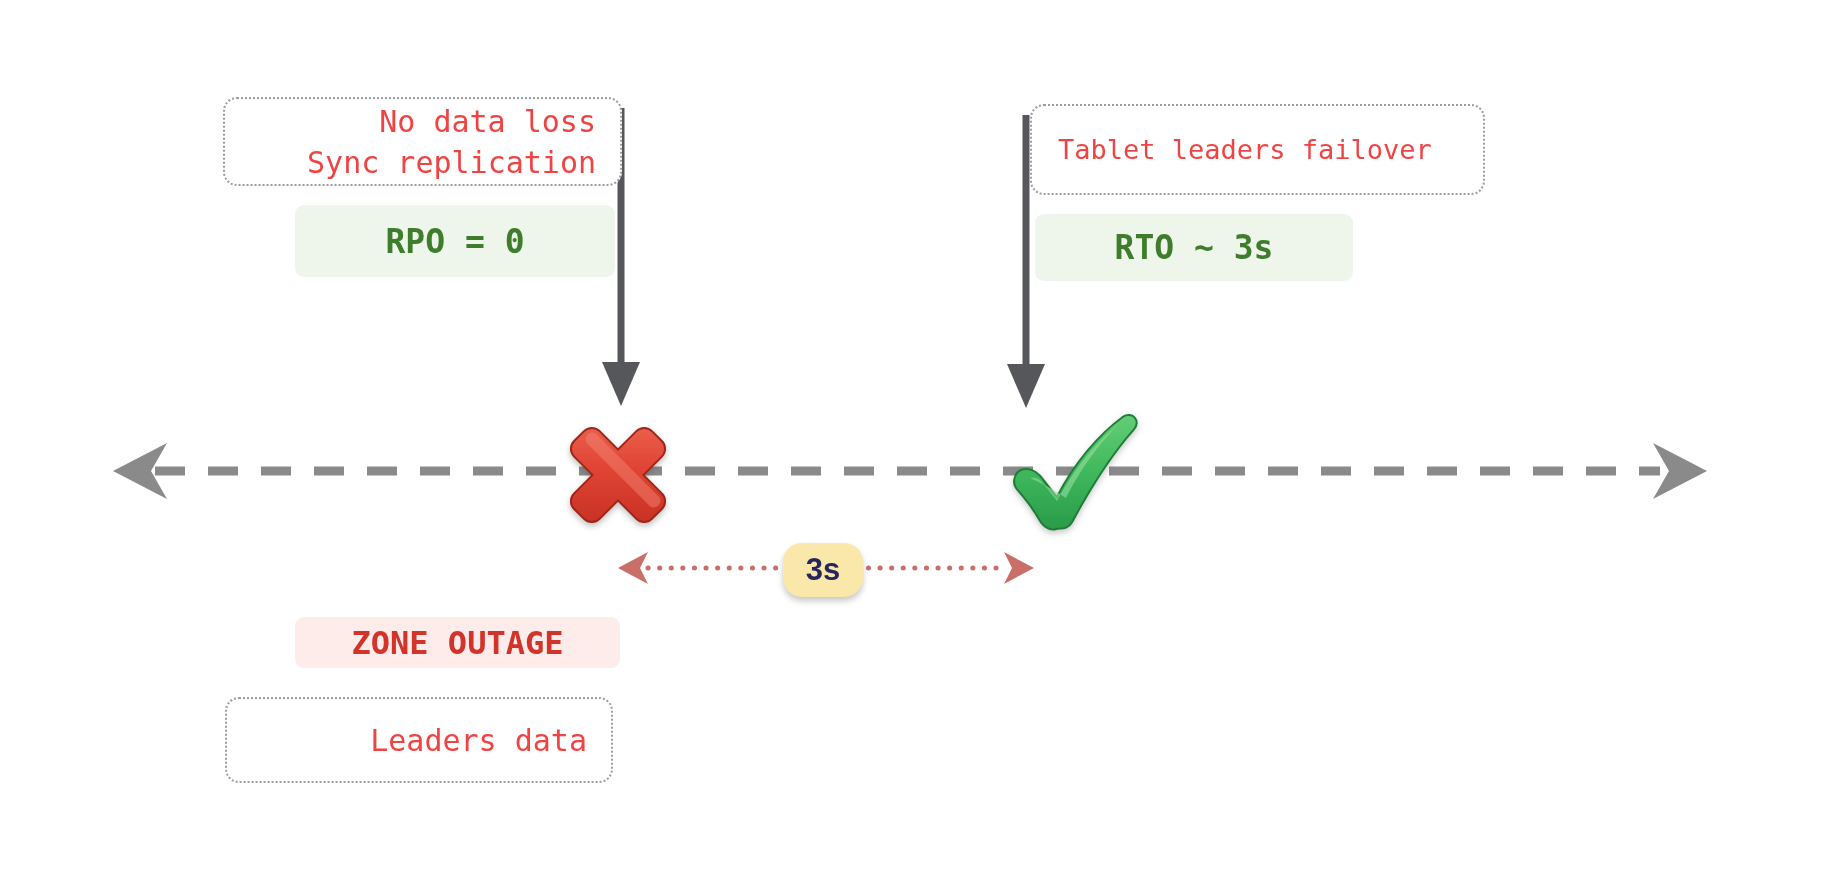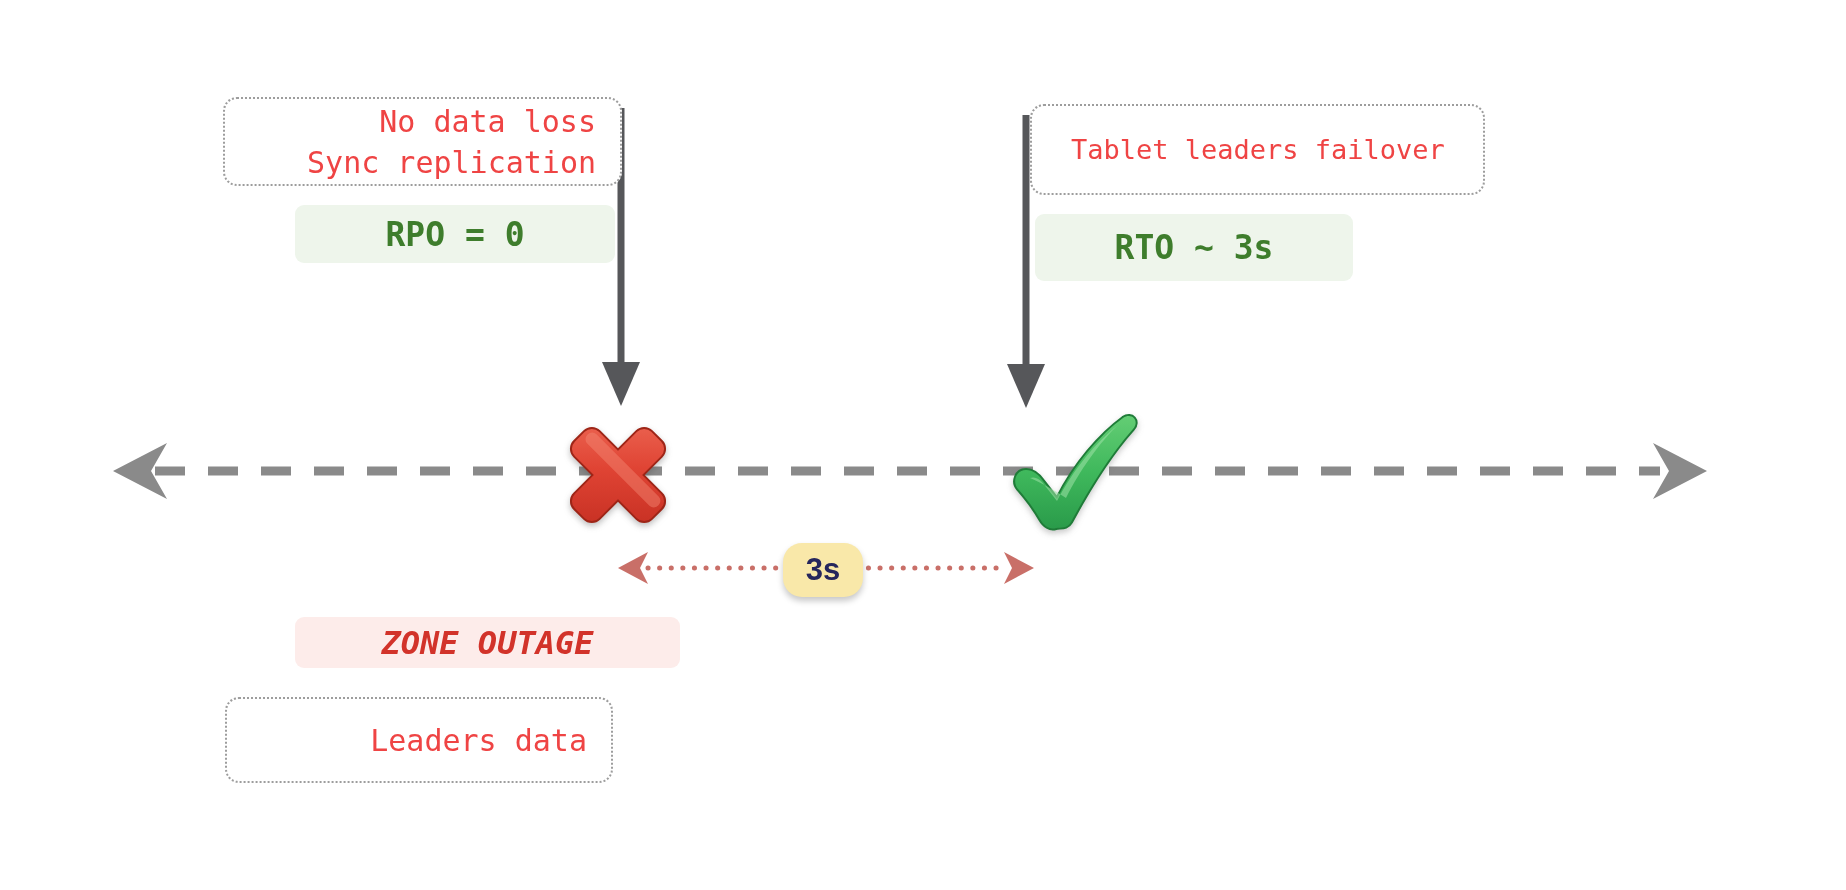--- a/index.html
+++ b/index.html
@@ -21,21 +21,21 @@
     border-radius:14px;
     display:flex;
     flex-direction:column;
     justify-content:center;
     color:#ef4444;
     background:#ffffff;
     box-sizing:border-box;
   }
   .note .line{display:block;white-space:pre;}
   .note-left{ text-align:right; padding-right:24px; font-size:30px; line-height:41px;}
-  .note-right{ text-align:left; padding-left:39px; font-size:27px; line-height:44px;}
+  .note-right{ text-align:left; padding-left:26px; font-size:27px; line-height:44px;}
   .badge{
     position:absolute;
     display:flex;
     align-items:center;
     justify-content:center;
     font-weight:bold;
     border-radius:9px;
     box-sizing:border-box;
     white-space:pre;
   }
@@ -80,21 +80,21 @@
       <polygon points="618,568 648,552 640,568 648,584" fill="#c96f68"></polygon>
       <polygon points="1034,568 1004,552 1012,568 1004,584" fill="#c96f68"></polygon>
     </g>
   </svg>
 
   <div class="note note-left" style="left:223px;top:97px;width:399px;height:89px;">
     <span class="line">No data loss</span>
     <span class="line">Sync replication</span>
   </div>
 
-  <div class="badge badge-green" style="left:295px;top:205px;width:320px;height:58px;">RPO = 0</div>
+  <div class="badge badge-green" style="left:295px;top:205px;width:320px;height:72px;">RPO = 0</div>
 
   <div class="note note-right" style="left:1030px;top:104px;width:455px;height:91px;">
     <span class="line">Tablet leaders failover</span>
   </div>
 
   <div class="badge badge-green" style="left:1035px;top:214px;width:318px;height:67px;">RTO ~ 3s</div>
 
   <div class="mark" style="left:556px;top:413px;">
     <svg width="124" height="124" viewBox="0 0 124 124" style="filter:drop-shadow(0 3px 3px rgba(70,70,70,0.35));">
       <defs>
@@ -133,19 +133,19 @@
                C122 4 130 13 123 21
                C98 49 75 88 61 114
                C57 121 51 119 46 120 Z" fill="url(#ggrad)" stroke="#1f7c38" stroke-width="4" stroke-linejoin="round" paint-order="stroke"></path>
       <path d="M20 70 C26 68 31 72 36 79 L47 93 C63 62 86 34 108 17
                C90 34 70 62 56 90 C44 82 30 74 20 70 Z" fill="#9fe2a8" opacity="0.55"></path>
     </svg>
   </div>
 
   <div class="badge badge-duration" style="left:783px;top:543px;width:80px;height:54px;border-radius:19px;">3s</div>
 
-  <div class="badge badge-red" style="left:295px;top:617px;width:385px;height:51px;font-style:italic;">ZONE OUTAGE</div>
+  <div class="badge badge-red" style="left:295px;top:617px;width:325px;height:51px;">ZONE OUTAGE</div>
 
   <div class="note note-left" style="left:225px;top:697px;width:388px;height:86px;">
     <span class="line">Leaders data</span>
   </div>
 
 </div>
 
 </body></html>

